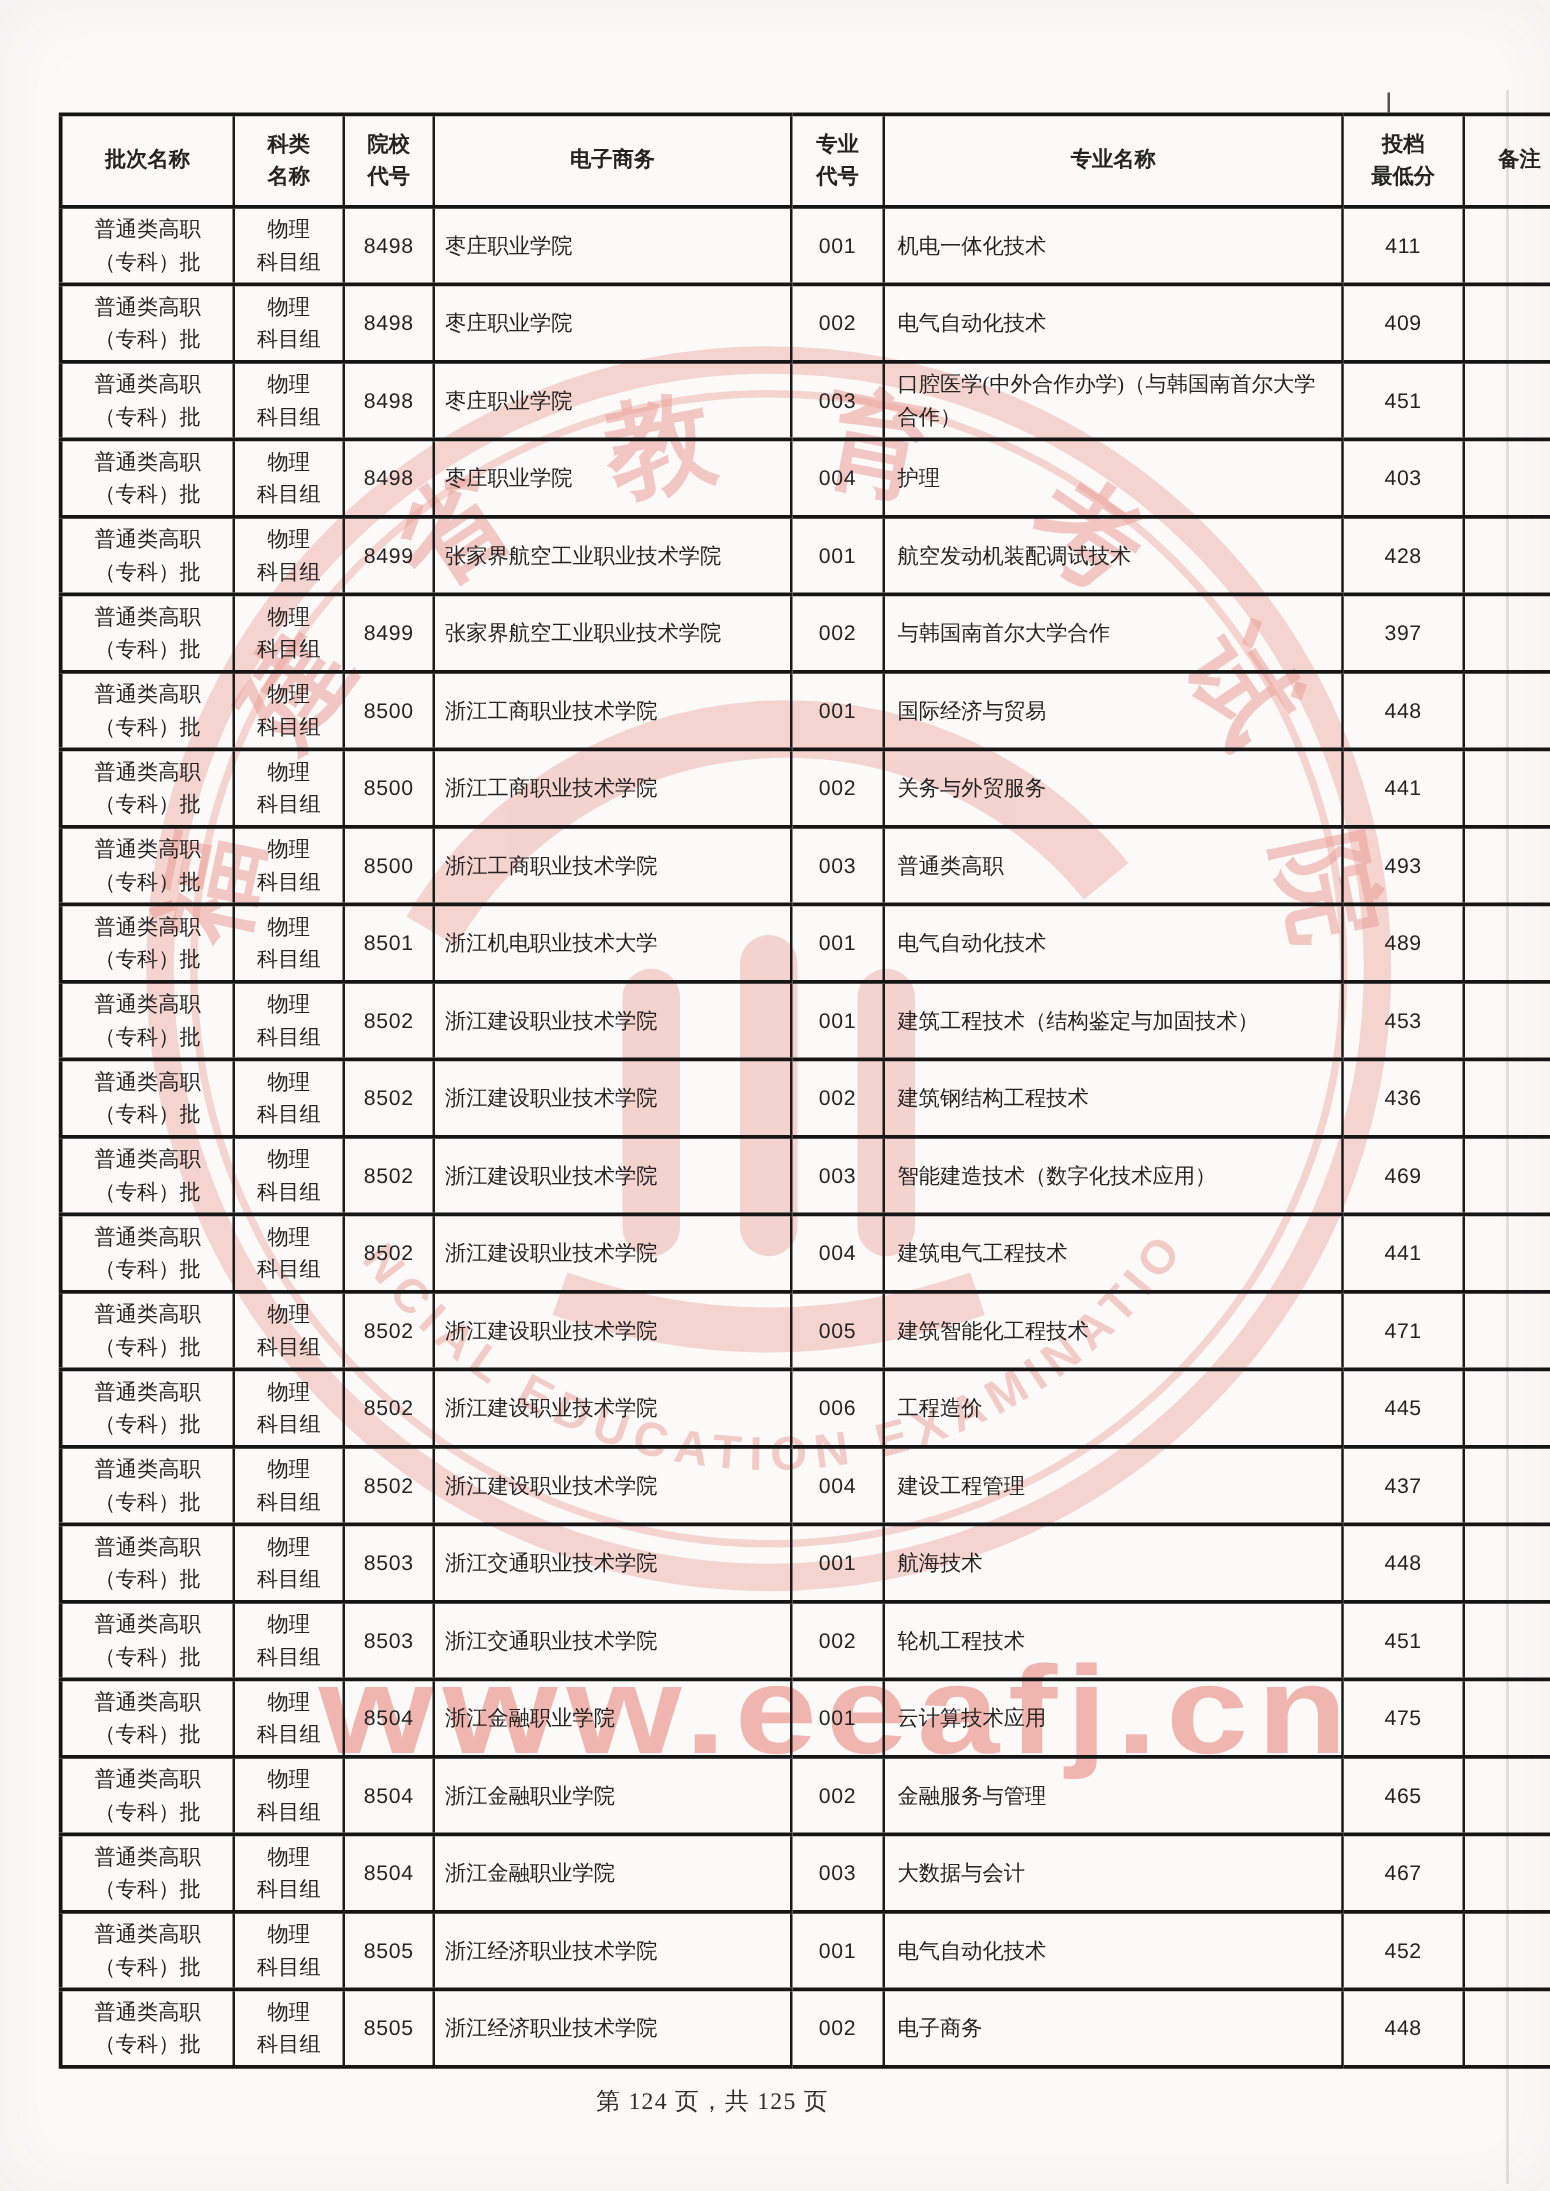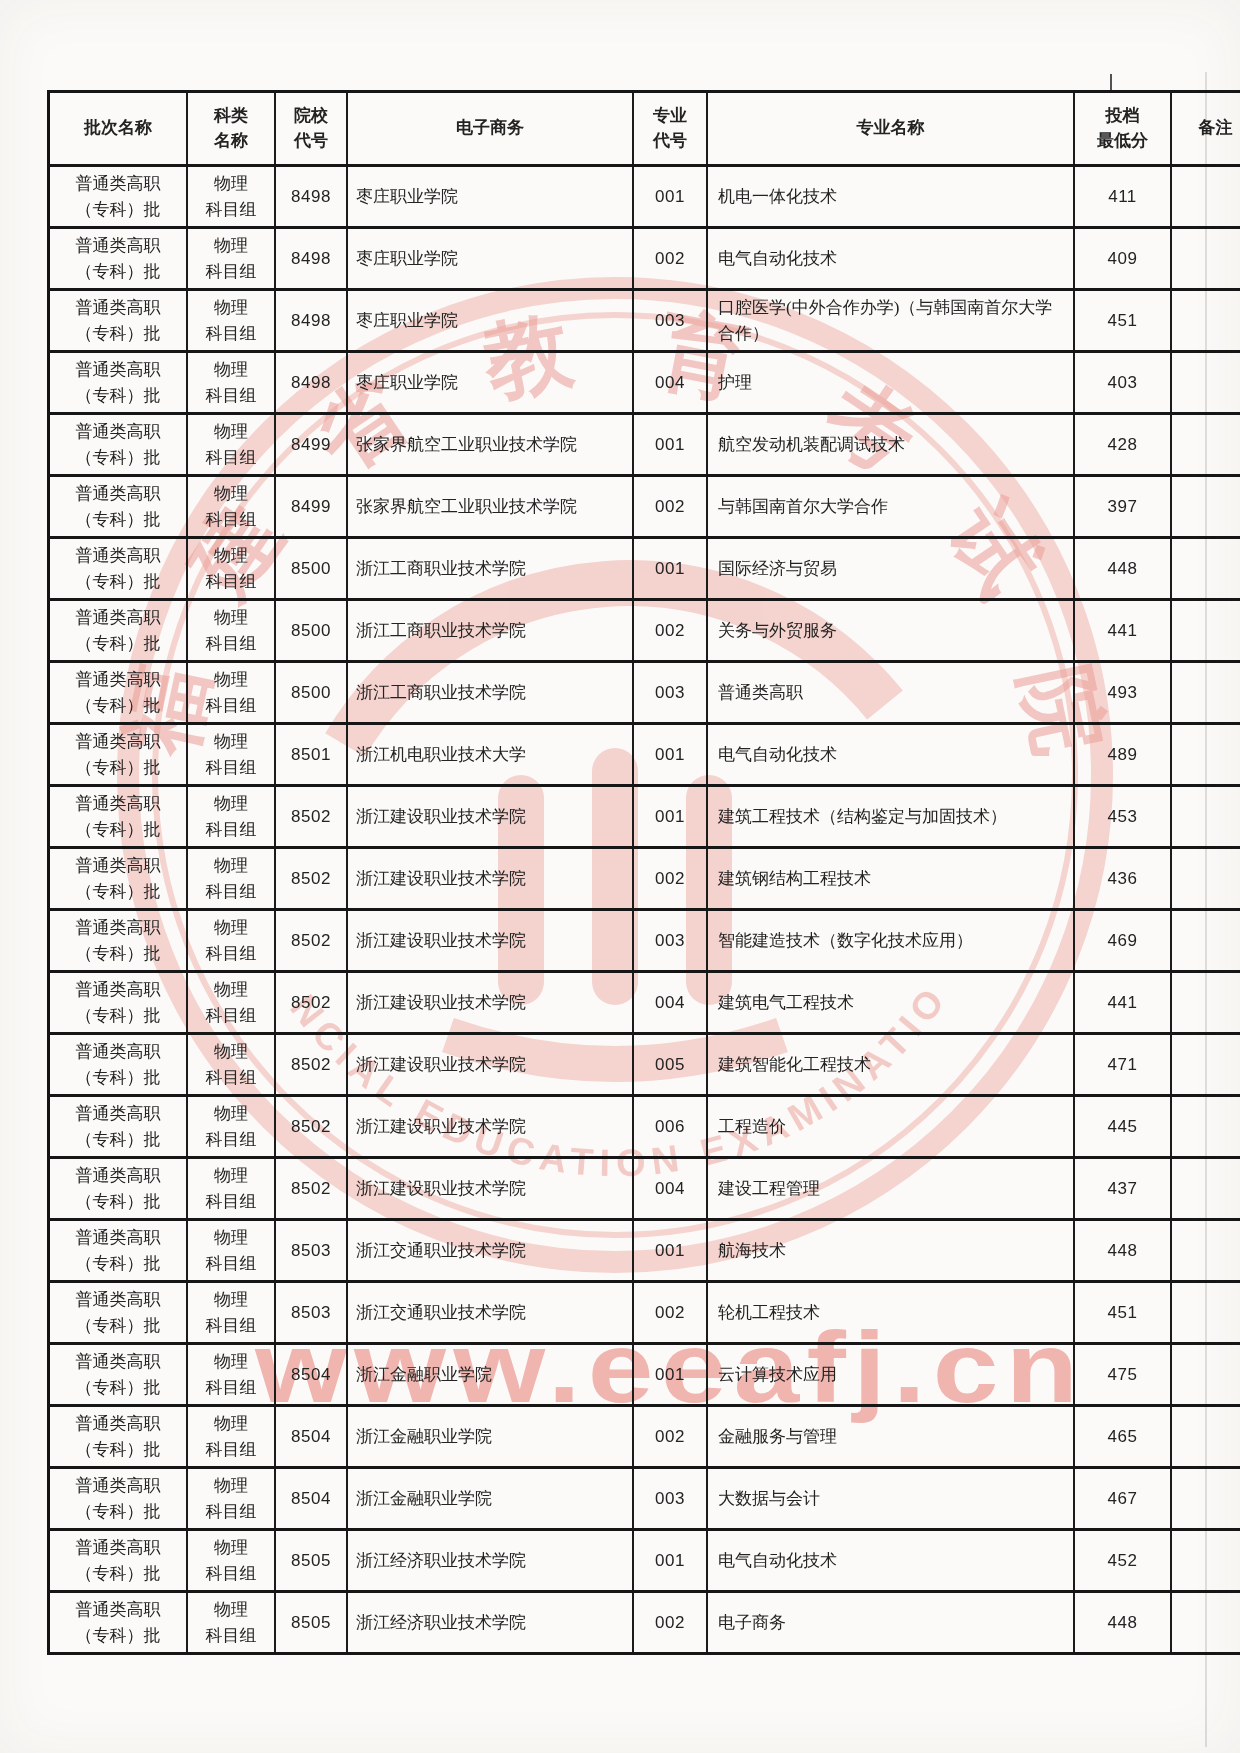--- a/index.html
+++ b/index.html
@@ -465,14 +465,17 @@
           <td class="col-college_code num">8505</td>
           <td class="col-college">浙江经济职业技术学院</td>
           <td class="col-major_code num">002</td>
           <td class="col-major">电子商务</td>
           <td class="col-score num">448</td>
           <td class="col-remark"></td>
         </tr>
       </tbody>
   </table>
 
+  <div class="footer">
+    <span>第 124 页，共 125 页</span>
+  </div>
 
 </div>
 
 </body></html>

